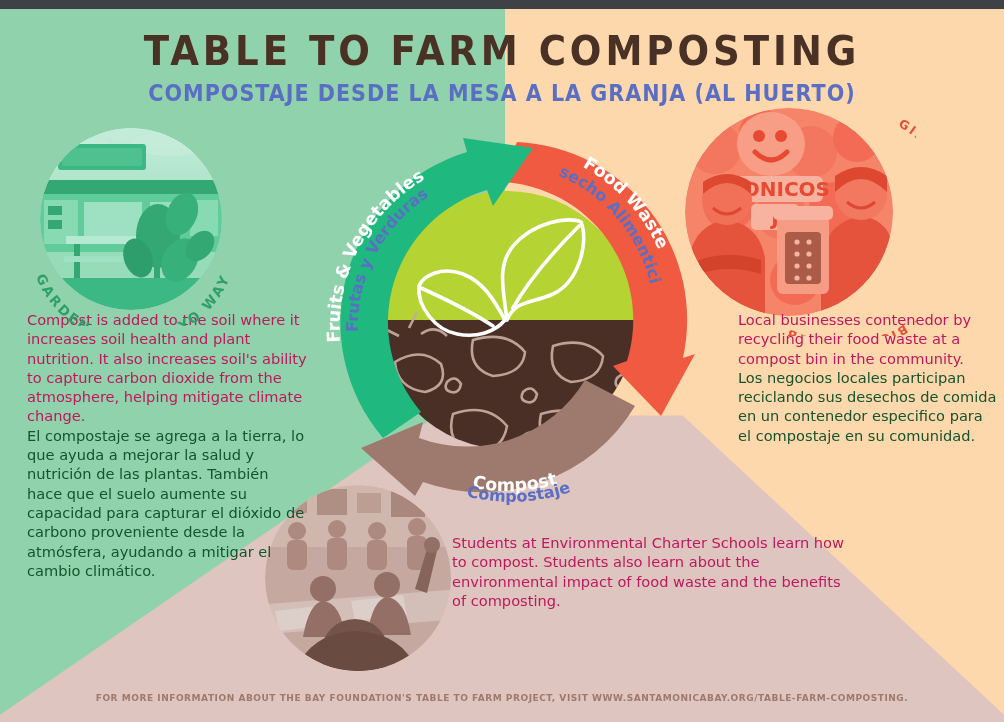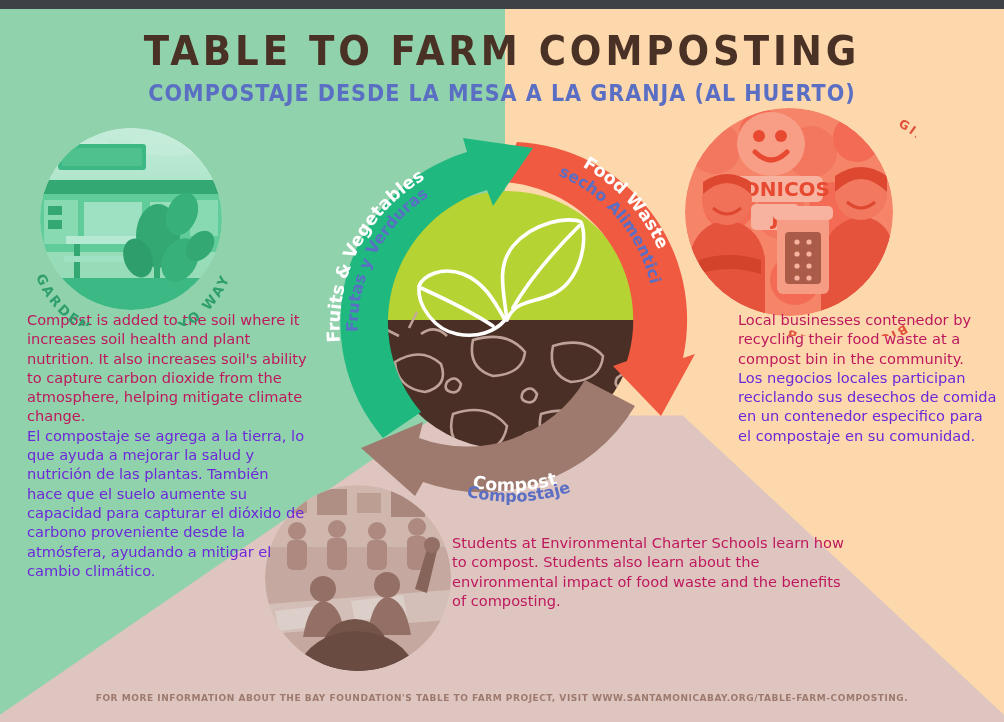--- a/index.html
+++ b/index.html
@@ -39,21 +39,21 @@
   .photo-label{position:absolute;z-index:7;pointer-events:none;}
 
   #photo-garden{left:40px;top:128px;width:182px;height:182px;}
   #photo-biz{left:685px;top:108px;width:208px;height:208px;}
   #photo-students{left:265px;top:485px;width:186px;height:186px;}
 
   
   .copy{position:absolute;z-index:6;font-family:"DejaVu Sans", sans-serif;
         font-size:14.6px;line-height:19.3px;font-weight:normal;}
   .copy .en{color:#be185d;display:block;}
-  .copy .es{color:#6d28d9;display:block;}
+  .copy .es{color:#14532d;display:block;}
   #copy-left{left:27px;top:310px;width:280px;}
   #copy-right{left:738px;top:310px;width:262px;}
   #copy-bottom{left:452px;top:533px;width:400px;}
 
   
   .footer{
     position:absolute;left:0;top:692px;width:1004px;text-align:center;z-index:6;
     font-family:"DejaVu Sans", sans-serif;font-weight:bold;
     font-size:9.5px;letter-spacing:0.55px;color:#9D7A6D;
     transform:scaleX(0.95);transform-origin:50% 50%;

